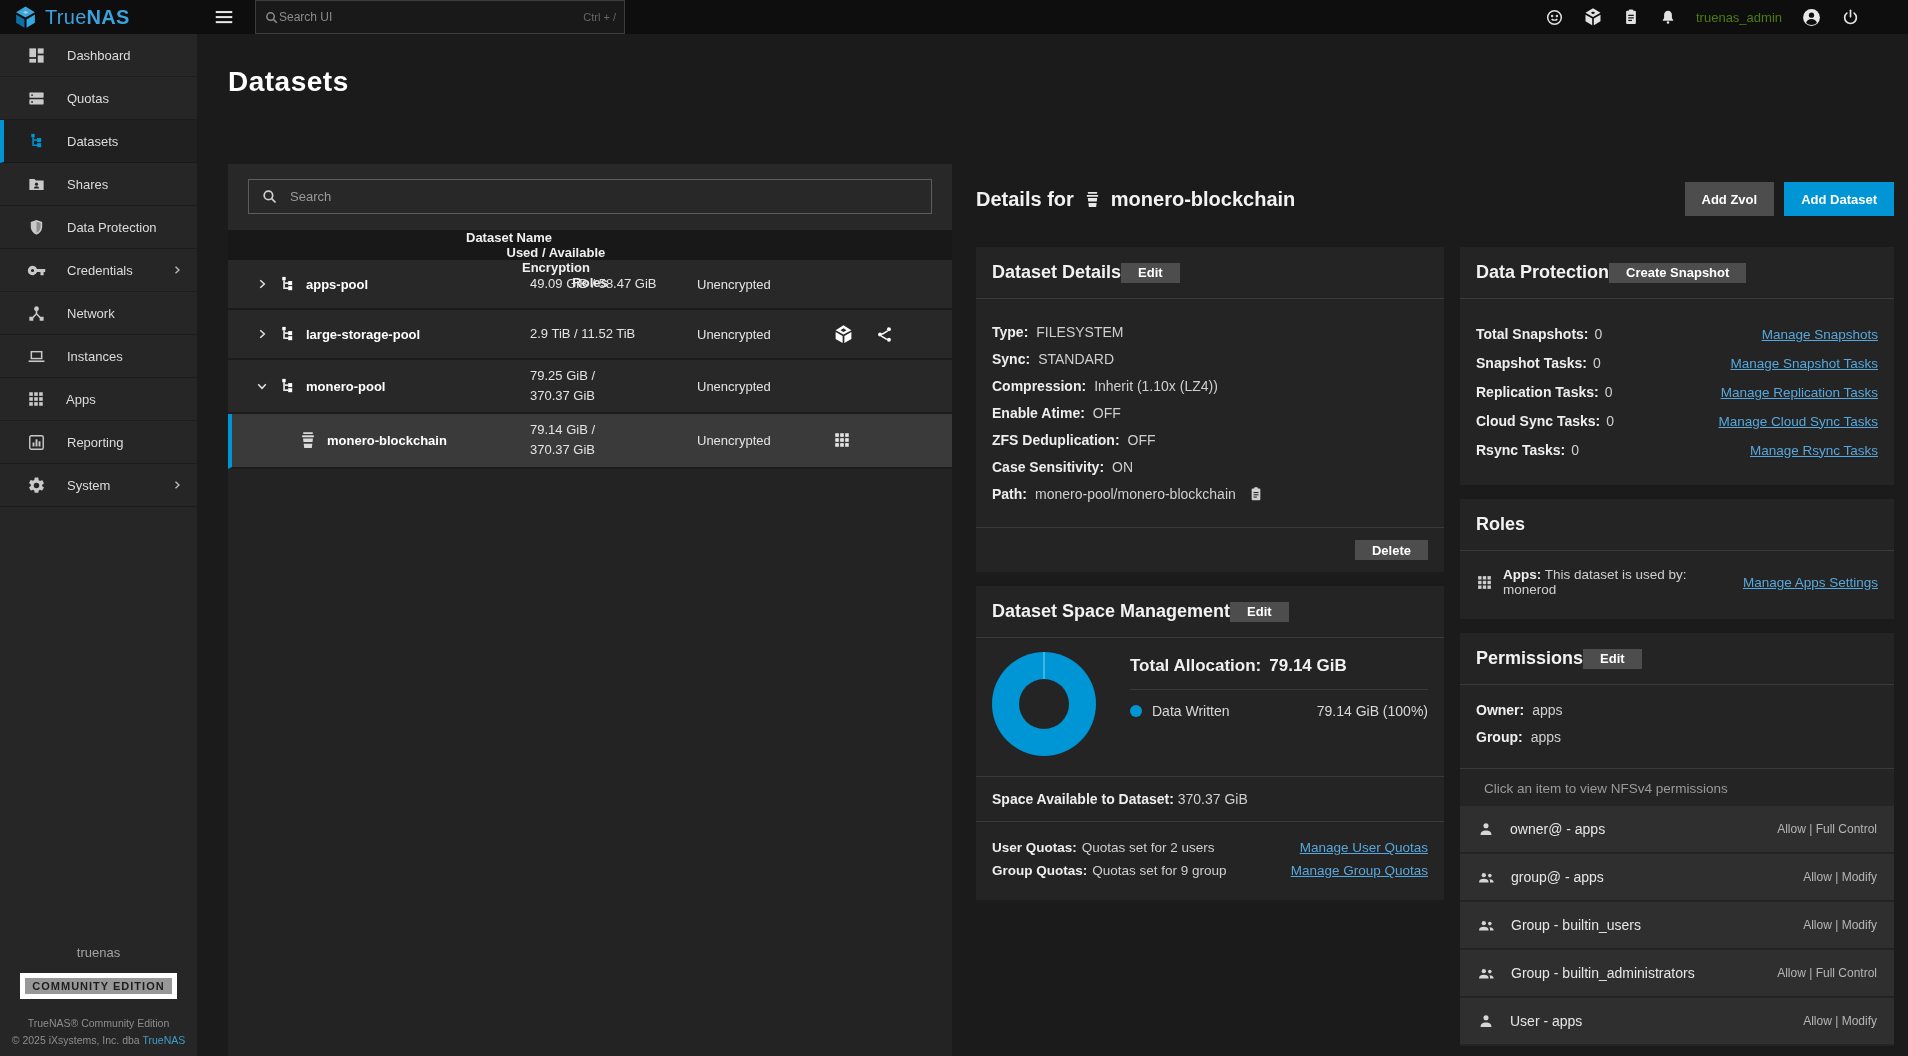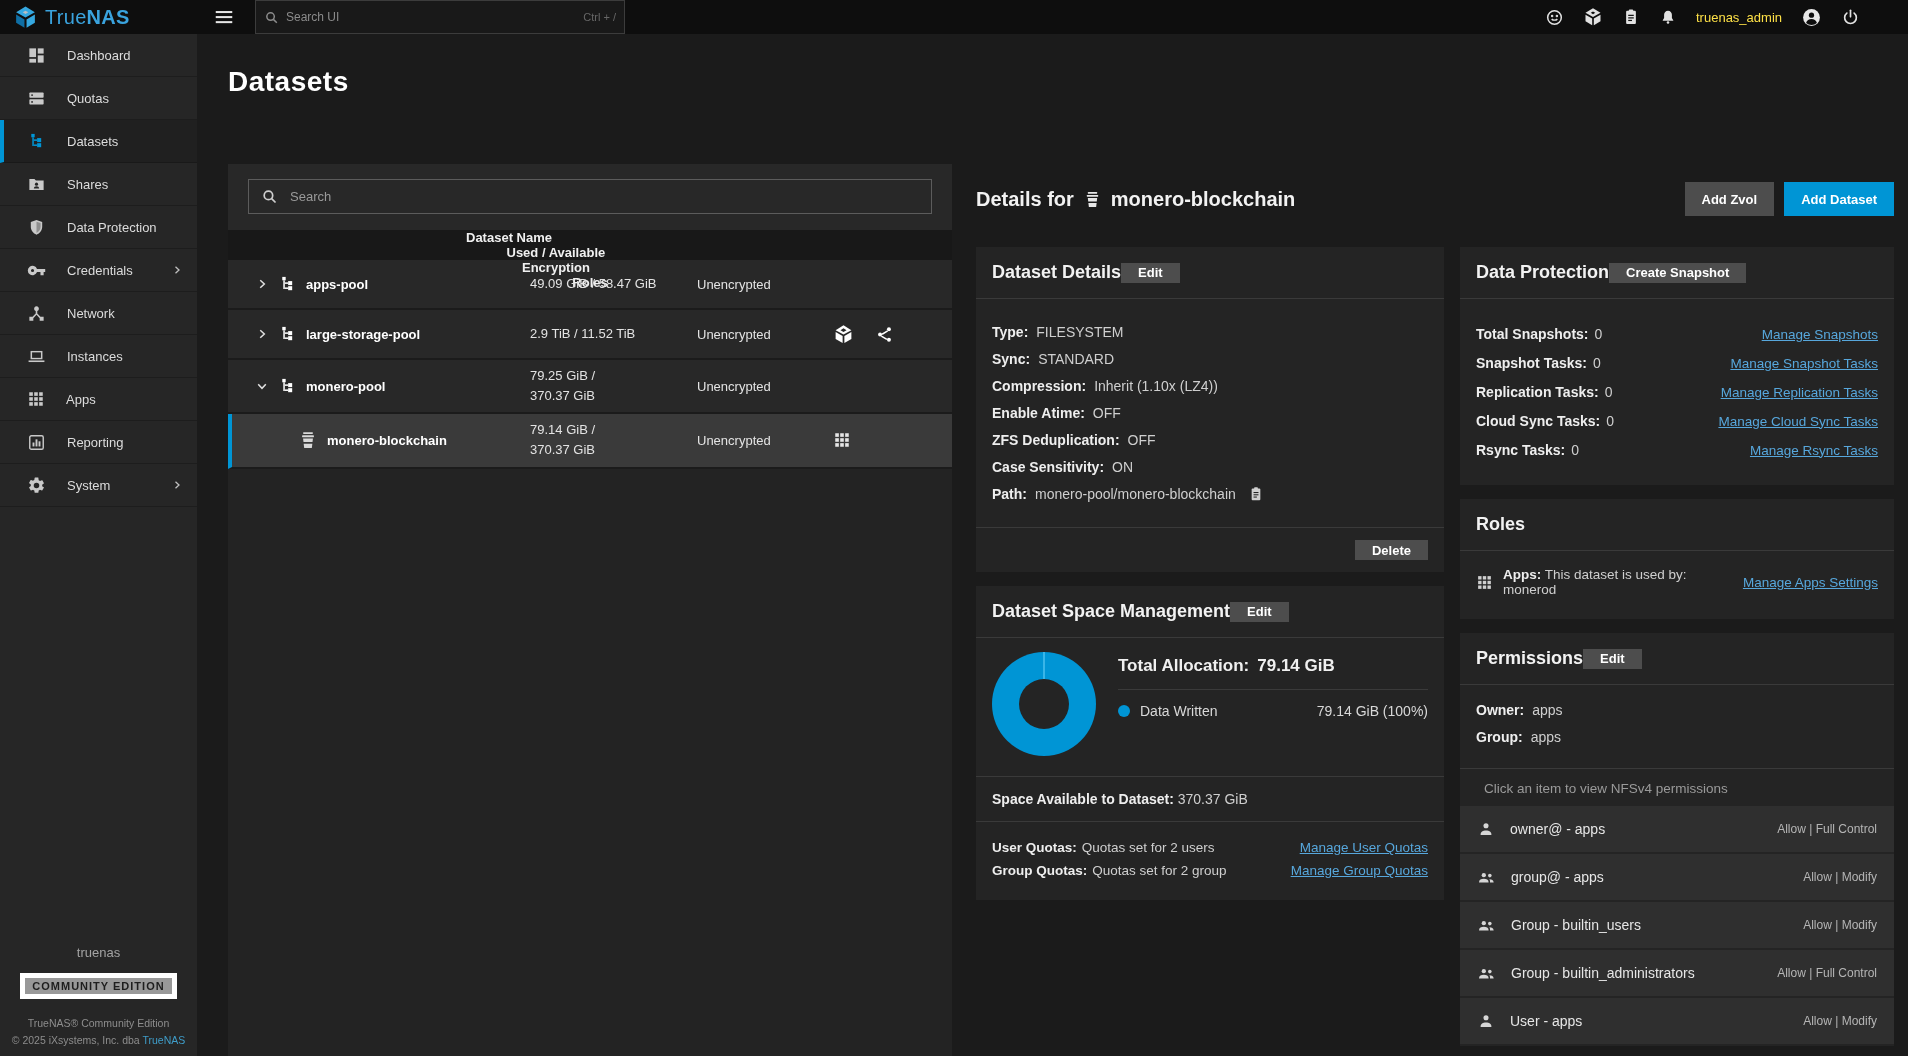--- a/index.html
+++ b/index.html
@@ -12,27 +12,27 @@
   .ic { display:inline-flex; align-items:center; justify-content:center; flex:none; }
 
   
   .topbar { position:absolute; top:0; left:0; right:0; height:34px; background:#0e0e0e;
             display:flex; align-items:center; z-index:20; }
   .brand { width:197px; display:flex; align-items:center; gap:7px; padding-left:13px; }
   .brand-text { font-size:20px; color:#3aa3de; letter-spacing:.3px; }
   .brand-text b { font-weight:700; }
   .hamburger { margin-left:16px; cursor:pointer; }
   .topsearch { margin-left:20px; width:370px; height:24px; background:#191919;
-               border:1px solid #3c3c3c; display:flex; align-items:center; padding:16px 8px; gap:7px; }
+               border:1px solid #3c3c3c; display:flex; align-items:center; padding:16px 8px; }
   .topsearch input { flex:1; background:transparent; border:none; outline:none; color:#bbb;
                font-size:12px; font-family:inherit; }
   .topsearch input::placeholder { color:#8b8b8b; }
   .shortcut { color:#666; font-size:11px; }
   .top-right { margin-left:auto; display:flex; align-items:center; gap:19px; padding-right:48px; }
-  .top-right .username { font-size:13px; color:#fde047; }
+  .top-right .username { font-size:13px; color:#4d7c0f; }
   .topicon { cursor:pointer; }
 
   
   .sidebar { position:absolute; top:34px; left:0; width:197px; bottom:0; background:#262626; }
   .nav-item { height:43px; display:flex; align-items:center; padding-left:27px; position:relative;
               border-bottom:1px solid rgba(0,0,0,.22); cursor:pointer; }
   .nav-item .label { margin-left:21px; font-size:13px; color:#dcdcdc; }
   .nav-item.active { background:#202020; border-left:4px solid #0095d5; padding-left:23px; }
   .nav-chevron { position:absolute; right:14px; color:#c0c0c0; }
   .side-footer { position:absolute; bottom:8px; left:0; width:100%; text-align:center; }
@@ -88,21 +88,21 @@
   .card-header { display:flex; align-items:center; justify-content:flex-start;
                  padding:8px 16px; min-height:52px; border-bottom:1px solid #3a3a3a; }
   .card-title { font-size:18px; font-weight:700; color:#f2f2f2; }
   .card-body { padding:14px 16px; }
   .kv { margin:11px 0; font-size:14px; color:#cfcfcf; display:flex; align-items:center; gap:6px; }
   .kv b { color:#eee; margin-right:2px; }
   .card-footer { border-top:1px solid #3a3a3a; padding:12px 16px; text-align:right; }
   a.link { color:#57a7dc; font-size:13.5px; text-decoration:underline; cursor:pointer; white-space:nowrap; }
 
   
-  .space-top { display:flex; gap:22px; padding:14px 16px 20px 16px; }
+  .space-top { display:flex; gap:34px; padding:14px 16px 20px 16px; }
   .donut { width:104px; height:104px; border-radius:50%; background:#0095d5; position:relative; flex:none; }
   .donut::after { content:""; position:absolute; inset:27px; border-radius:50%; background:#242424; }
   .donut .notch { position:absolute; left:50%; top:0; width:2px; height:27px; background:#39b5e8;
                   transform:translateX(-50%); }
   .space-right { flex:1; padding-top:4px; }
   .alloc { font-size:17px; font-weight:700; color:#f0f0f0; }
   .alloc .val { margin-left:8px; }
   .space-right hr { border:none; border-top:1px solid #3a3a3a; margin:13px 0; }
   .legend-row { display:flex; align-items:center; font-size:14px; color:#d8d8d8; }
   .legend-dot { width:12px; height:12px; border-radius:50%; background:#0095d5; margin-right:10px; flex:none; }
@@ -599,21 +599,21 @@
           <b>Space Available to Dataset:</b> <span>370.37 GiB</span>
         </div>
         <div class="quota-block">
           <div class="quota-row">
             <b>User Quotas:</b>
               <span>Quotas set for 2 users</span>
             <a class="link" href="#">Manage User Quotas</a>
           </div>
           <div class="quota-row">
             <b>Group Quotas:</b>
-              <span>Quotas set for 2 group</span>
+              <span>Quotas set for 9 group</span>
             <a class="link" href="#">Manage Group Quotas</a>
           </div>
         </div>
       </div>
     </div>
 
     <div class="col-right">
 
       <div class="card">
         <div class="card-header">

